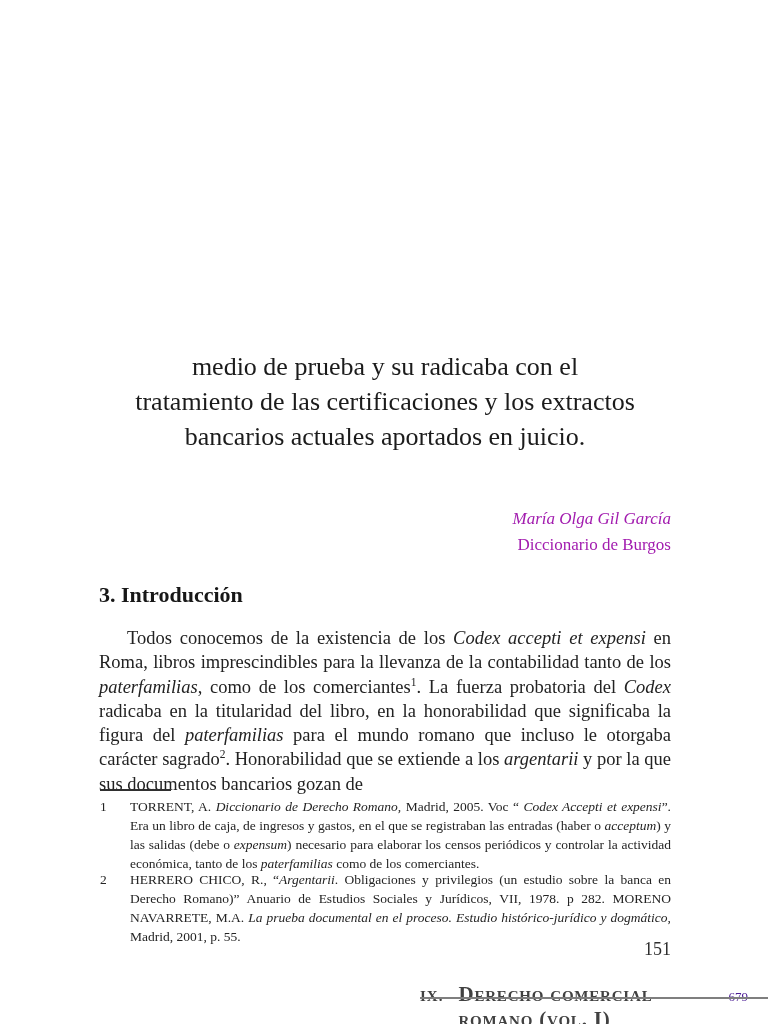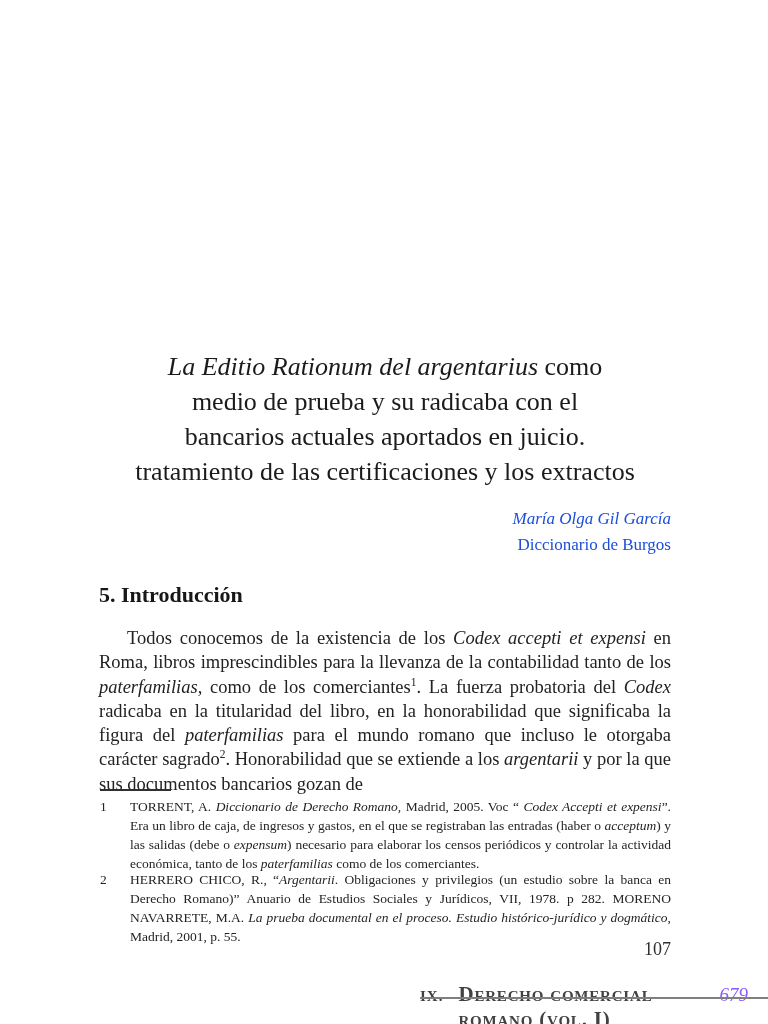--- a/index.html
+++ b/index.html
@@ -30,21 +30,21 @@
     white-space: nowrap;
   }
   .byline {
     position: absolute;
     top: 506px;
     left: 99px;
     width: 572px;
     text-align: right;
     font-size: 17px;
     line-height: 26px;
-    color: #1d4ed8;
+    color: #a21caf;
   }
   .author { font-style: italic; }
   .section-heading {
     position: absolute;
     top: 582px;
     left: 99px;
     margin: 0;
     font-size: 22px;
     font-weight: bold;
     color: #171717;
@@ -120,67 +120,65 @@
   .footer-title {
     margin-left: 15px;
     font-variant: small-caps;
     font-weight: bold;
     font-size: 21px;
     letter-spacing: 0.8px;
   }
   .footer-page {
     margin-left: auto;
     margin-right: 12px;
-    font-style: italic;
-    font-size: 19px;
-    color: #8b5cf6;
+    font-size: 13px;
+    color: #4c1d95;
   }
   .footer-rule {
     position: absolute;
     top: 997px;
     left: 420px;
     right: 0;
     height: 0;
     border-top: 2px solid #7f7f7f;
   }
 </style>
 </head>
 <body>
 
 <div class="page">
 
   <div class="title-block">
-    <div class="title-line"><span class="seg-italic">La Editio Rationum del argentarius</span><span> como</span></div>
     <div class="title-line"><span>medio de prueba y su radicaba con el</span></div>
+    <div class="title-line"><span>tratamiento de las certificaciones y los extractos</span></div>
     <div class="title-line"><span>bancarios actuales aportados en juicio.</span></div>
-    <div class="title-line"><span>tratamiento de las certificaciones y los extractos</span></div>
   </div>
 
   <div class="byline">
     <div class="author">María Olga Gil García</div>
     <div class="affiliation">Diccionario de Burgos</div>
   </div>
 
-  <h2 class="section-heading">5. Introducción</h2>
+  <h2 class="section-heading">3. Introducción</h2>
 
   <p class="body-paragraph"><span>Todos conocemos de la existencia de los </span><span class="seg-italic">Codex accepti et expensi</span><span> en Roma, libros imprescindibles para la llevanza de la contabilidad tanto de los </span><span class="seg-italic">paterfamilias</span><span>, como de los comerciantes</span><sup class="fn-ref">1</sup><span>. La fuerza probatoria del </span><span class="seg-italic">Codex</span><span> radicaba en la titularidad del libro, en la honorabilidad que significaba la figura del </span><span class="seg-italic">paterfamilias</span><span> para el mundo romano que incluso le otorgaba carácter sagrado</span><sup class="fn-ref">2</sup><span>. Honorabilidad que se extiende a los </span><span class="seg-italic">argentarii</span><span> y por la que sus documentos bancarios gozan de</span></p>
 
   <div class="footnote-rule"></div>
 
   <div class="footnote footnote-1">
     <span class="fn-num">1</span>
     <span class="fn-text"><span>TORRENT, A. </span><span class="seg-italic">Diccionario de Derecho Romano,</span><span> Madrid, 2005. Voc “ </span><span class="seg-italic">Codex Accepti et expensi</span><span>”. Era un libro de caja, de ingresos y gastos, en el que se registraban las entradas (haber o </span><span class="seg-italic">acceptum</span><span>) y las salidas (debe o </span><span class="seg-italic">expensum</span><span>) necesario para elaborar los censos periódicos y controlar la actividad económica, tanto de los </span><span class="seg-italic">paterfamilias</span><span> como de los comerciantes.</span></span>
   </div>
 
   <div class="footnote footnote-2">
     <span class="fn-num">2</span>
     <span class="fn-text"><span>HERRERO CHICO, R., “</span><span class="seg-italic">Argentarii</span><span>. Obligaciones y privilegios (un estudio sobre la banca en Derecho Romano)” Anuario de Estudios Sociales y Jurídicos, VII, 1978. p 282. MORENO NAVARRETE, M.A. </span><span class="seg-italic">La prueba documental en el proceso. Estudio histórico-jurídico y dogmático</span><span>, Madrid, 2001, p. 55.</span></span>
   </div>
 
-  <div class="page-number">107</div>
+  <div class="page-number">151</div>
 
   <div class="running-footer">
     <span class="footer-numeral">IX.</span>
     <span class="footer-title">Derecho comercial romano (vol. I)</span>
     <span class="footer-page">679</span>
   </div>
 
   <div class="footer-rule"></div>
 
 </div>

